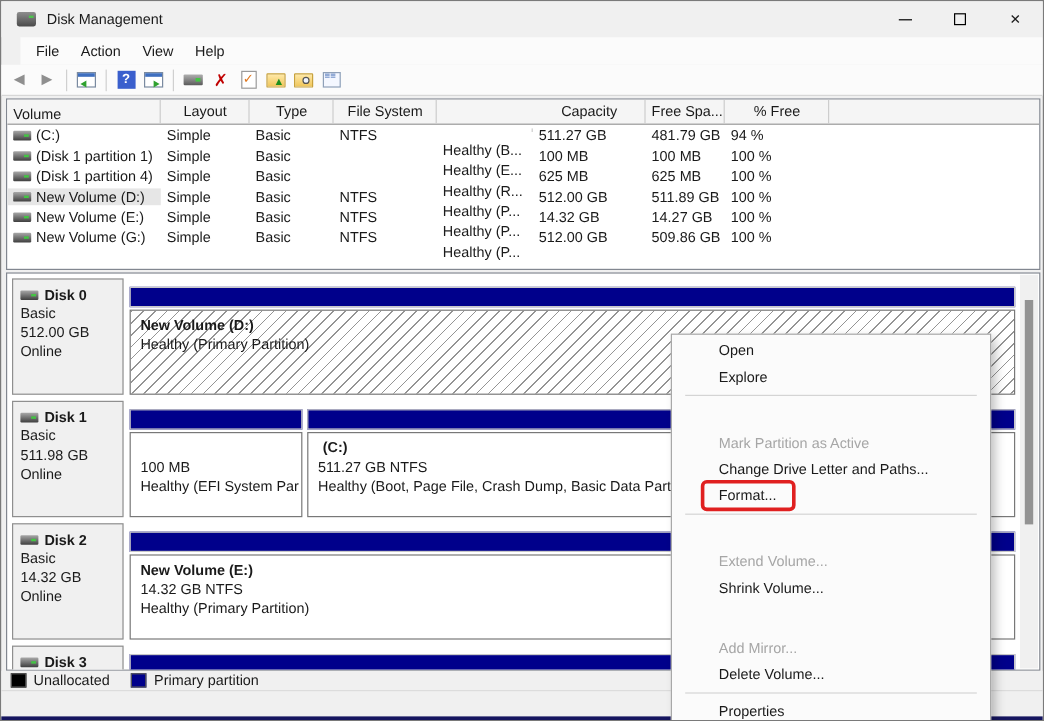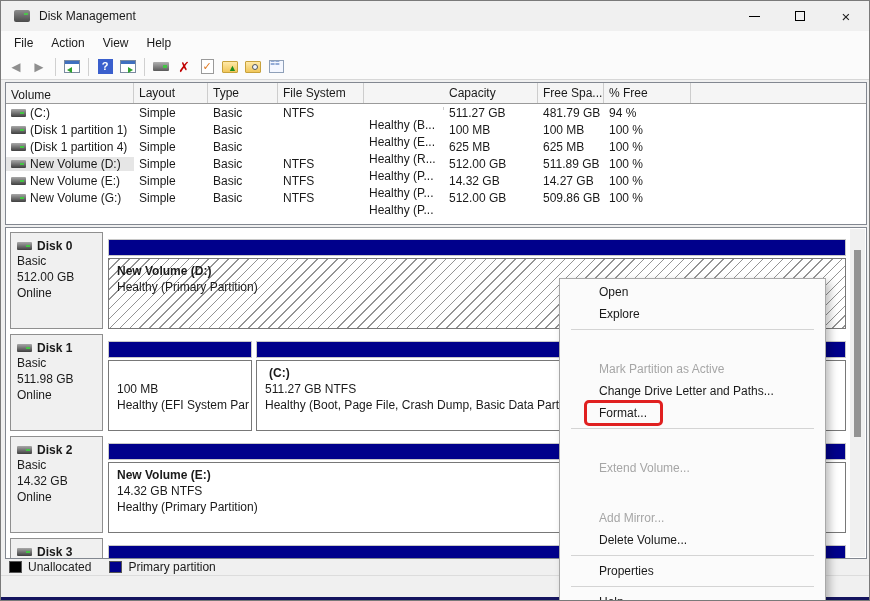--- a/index.html
+++ b/index.html
@@ -12,32 +12,32 @@
   .app-icon { width:16px; height:12px; margin-left:13px; background:linear-gradient(#8d8d8d,#4a4a4a); border-radius:2px; position:relative; }
   .app-icon .led { position:absolute; right:2px; top:3px; width:4px; height:2px; background:#4dc34d; }
   .title-text { margin-left:9px; font-size:12px; }
   .win-controls { margin-left:auto; display:flex; height:30px; }
   .win-btn { width:46px; height:30px; display:flex; align-items:center; justify-content:center; }
   .glyph-min { width:11px; border-top:1px solid #000; display:block; }
   .glyph-max { width:10px; height:10px; border:1px solid #000; display:block; }
   .glyph-close { font-size:15px; line-height:1; }
 
   
-  .menubar { position:absolute; top:30px; left:0; right:0; height:23px; background:#fbfbfb; display:flex; align-items:center; padding-left:4px; }
+  .menubar { position:absolute; top:30px; left:16px; right:0; height:23px; background:#fbfbfb; display:flex; align-items:center; padding-left:4px; }
   .menu-item { padding:3px 9px; }
 
   
   .toolbar { position:absolute; top:53px; left:0; right:0; height:26px; background:#fbfbfb; border-bottom:1px solid #d7d7d7; display:flex; align-items:center; padding-left:5px; gap:3px; }
   .tb-sep { width:1px; height:18px; background:#d0d0d0; margin:0 3px; }
   .tb-icon { width:20px; height:20px; display:flex; align-items:center; justify-content:center; }
 
   
   .table-pane { position:absolute; top:81px; left:4px; width:862px; height:143px; background:#fff; border:1px solid #828790; overflow:hidden; }
   .thead { display:flex; height:21px; background:#f5f5f5; border-bottom:1px solid #9a9a9a; }
-  .th { padding:3px 4px 0 5px; border-right:1px solid #cdcdcd; white-space:nowrap; overflow:hidden; }
+  .th { padding:3px 4px 0 5px; border-right:1px solid #cdcdcd; white-space:nowrap; overflow:hidden;text-align:center; }
   .trow { display:flex; height:17px; align-items:center; }
   .td { padding:0 4px 0 5px; white-space:nowrap; overflow:hidden; }
   .c-vol { width:128px; display:flex; align-items:center; gap:4px; }
   .c-lay { width:74px; } .c-typ { width:70px; } .c-fs { width:86px; }
   .c-st { width:80px;margin-top:24px; } .c-cap { width:94px; } .c-free { width:66px; } .c-pct { width:87px; }
   .c-fill { flex:1; border-right:none; }
   .sel-cell { background:#e6e6e6; }
   .drive-ico { width:15px; height:8px; min-width:15px; background:linear-gradient(#a8a8a8,#3f3f3f); border-radius:1px; position:relative; }
   .drive-ico i { position:absolute; right:2px; top:3px; width:4px; height:2px; background:#43c543; }
 
@@ -398,20 +398,21 @@
     <div class="ctx-item">Explore</div>
     <div class="ctx-sep"></div>
     <div class="ctx-item disabled">Mark Partition as Active</div>
     <div class="ctx-item">Change Drive Letter and Paths...</div>
     <div class="ctx-item">
       <span>Format...</span>
       <div class="red-box"></div>
     </div>
     <div class="ctx-sep"></div>
     <div class="ctx-item disabled">Extend Volume...</div>
+    <div class="ctx-item">Shrink Volume...</div>
     <div class="ctx-item disabled">Add Mirror...</div>
     <div class="ctx-item">Delete Volume...</div>
     <div class="ctx-sep"></div>
     <div class="ctx-item">Properties</div>
     <div class="ctx-sep"></div>
     <div class="ctx-item">Help</div>
   </div>
 
 </div>
 

